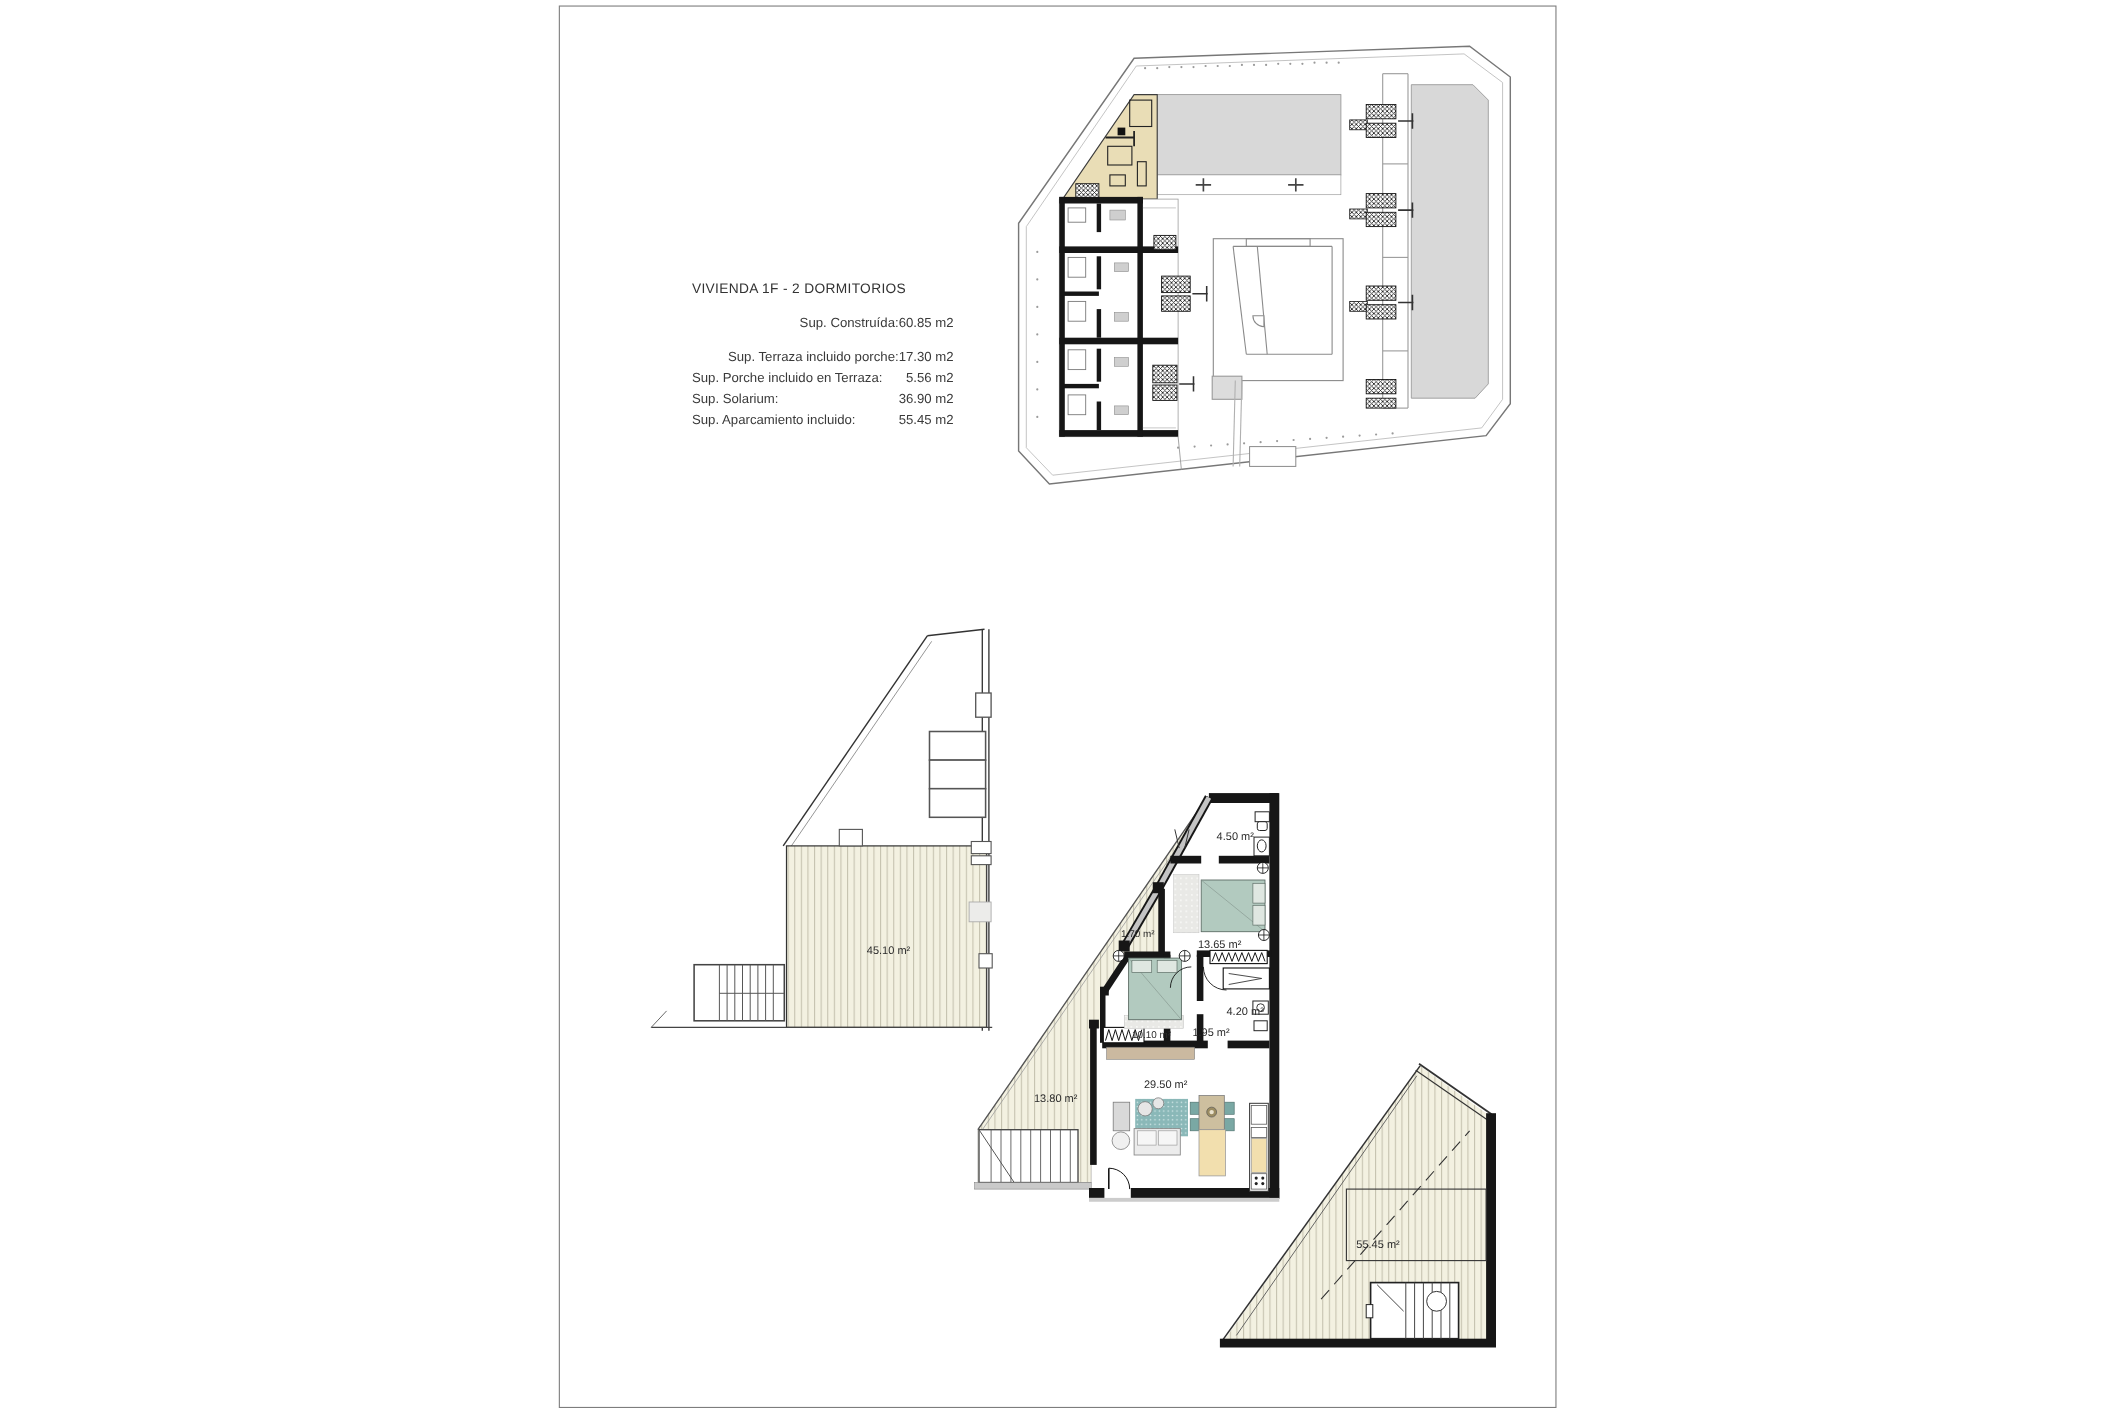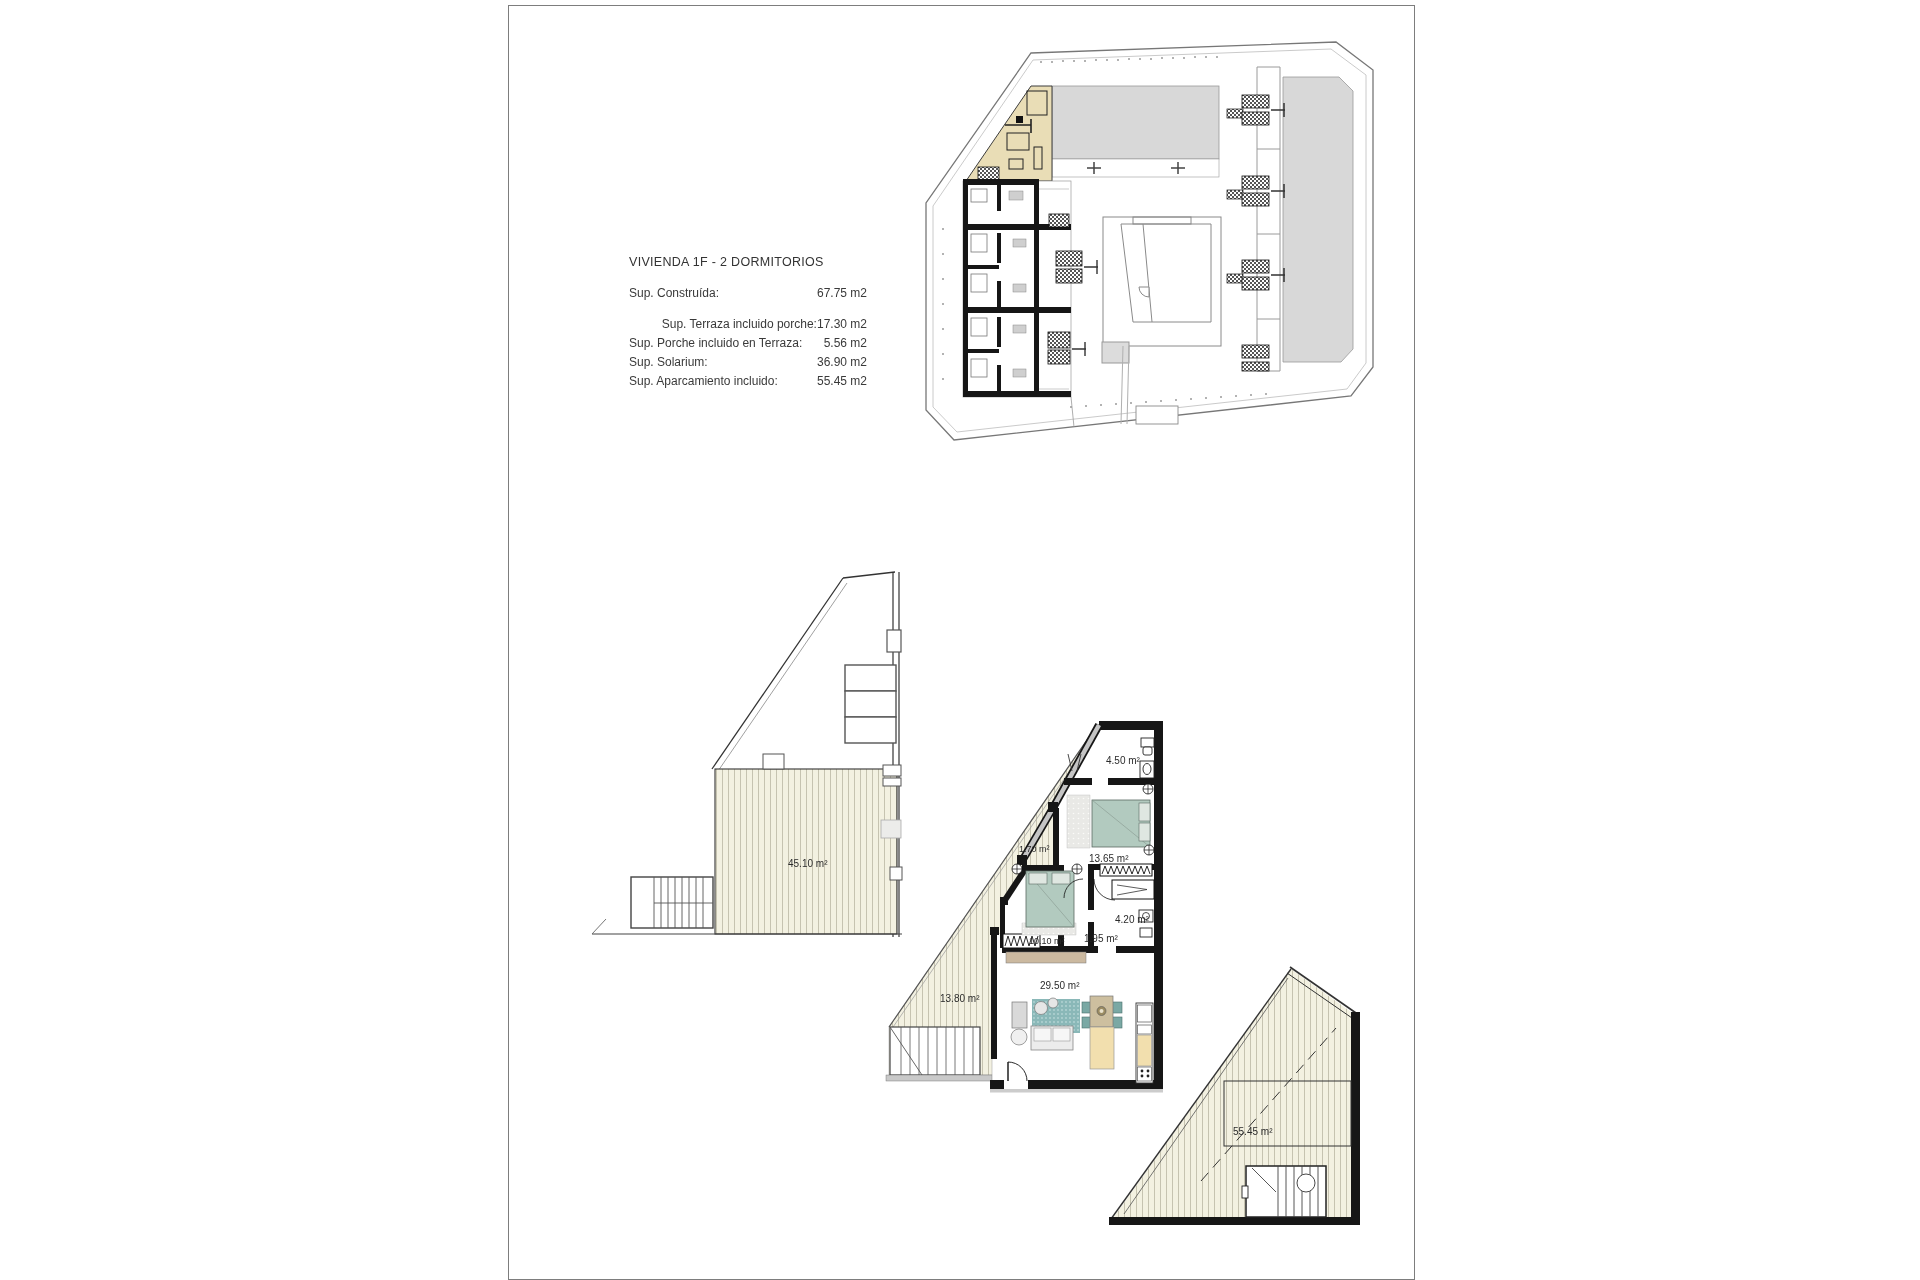--- a/index.html
+++ b/index.html
@@ -5,21 +5,21 @@
   html,body{margin:0;padding:0;background:#fff;}
   #canvas{position:relative;width:1920px;height:1280px;background:#fff;overflow:hidden;
           font-family:"Liberation Sans",sans-serif;}
   #sheet{position:absolute;left:508px;top:5px;width:905px;height:1273px;
          border:1px solid #7d7d7d;background:#fff;}
   .plan{position:absolute;}
   .info{position:absolute;left:120px;top:237px;width:238px;color:#3a3a3a;margin-top:12px;}
   .info-title{font-size:12.5px;letter-spacing:.3px;color:#333;}
   .info-row{display:flex;justify-content:space-between;font-size:12px;line-height:19px;color:#3a3a3a;}
   .info-row .val{text-align:right;white-space:nowrap;}
-  .r0{margin-top:15px;}
+  .r0{margin-top:15px;justify-content:flex-end;}
   .r1{margin-top:12px;justify-content:flex-end;}
   svg text{font-family:"Liberation Sans",sans-serif;font-size:10px;fill:#2b2b2b;}
   svg text.small{font-size:9px;}
 </style>
 </head>
 <body>
 
 <div id="canvas">
  <div id="sheet">
 
@@ -41,21 +41,21 @@
         <rect width="5" height="5" fill="#e9e9e6"></rect>
         <circle cx="2.5" cy="2.5" r="0.8" fill="#fbfbf9"></circle>
       </pattern>
     </defs>
   </svg>
 
   <div class="info">
     <div class="info-title">VIVIENDA  1F - 2 DORMITORIOS</div>
     <div class="info-row r0">
       <span>Sup. Construída:</span>
-      <span class="val">67.75 m2</span>
+      <span class="val">60.85 m2</span>
     </div>
     <div class="info-row r1">
       <span>Sup. Terraza incluido porche:</span>
       <span class="val">17.30 m2</span>
     </div>
     <div class="info-row">
       <span>Sup. Porche incluido en Terraza:</span>
       <span class="val">5.56 m2</span>
     </div>
     <div class="info-row">

